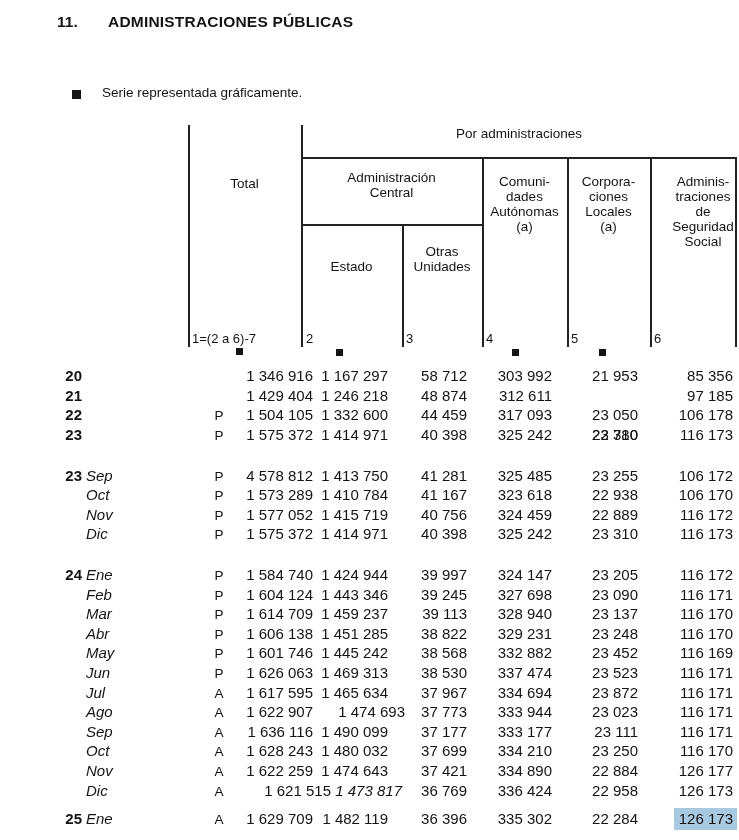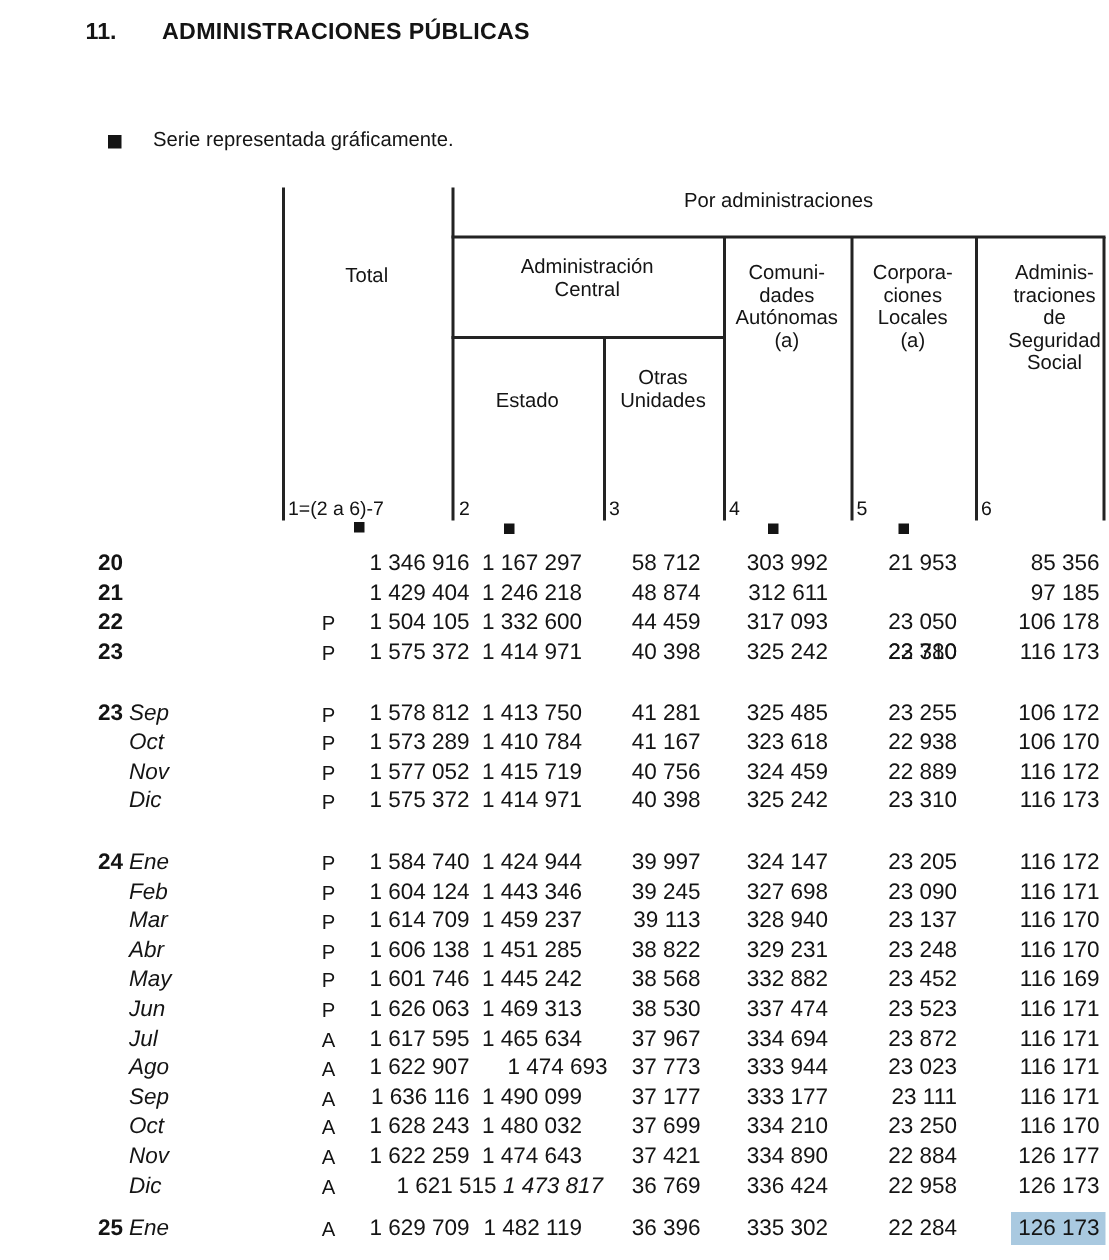--- a/index.html
+++ b/index.html
@@ -127,21 +127,21 @@
         <span class="c-num" style="right: 351px;">1 414 971</span>
         <span class="c-num" style="right: 272px;">40 398</span>
         <span class="c-num" style="right: 187px;">325 242</span>
         <span class="c-num" style="right: 101px;">23 310</span>
         <span class="c-num" style="right: 6px;">116 173</span>
       </div>
       <div class="trow" style="top: 467.5px;">
     <span class="c-year">23</span>
     <span class="c-month">Sep</span>
     <span class="c-flag">P</span>
-  <span class="c-num" style="right: 426px;">1 578 812</span>
+  <span class="c-num" style="right: 426px;">4 578 812</span>
         <span class="c-num" style="right: 351px;">1 413 750</span>
         <span class="c-num" style="right: 272px;">41 281</span>
         <span class="c-num" style="right: 187px;">325 485</span>
         <span class="c-num" style="right: 101px;">23 255</span>
         <span class="c-num" style="right: 6px;">106 172</span>
       </div>
       <div class="trow" style="top: 487.1px;">
     <span class="c-year"></span>
     <span class="c-month">Oct</span>
     <span class="c-flag">P</span>

